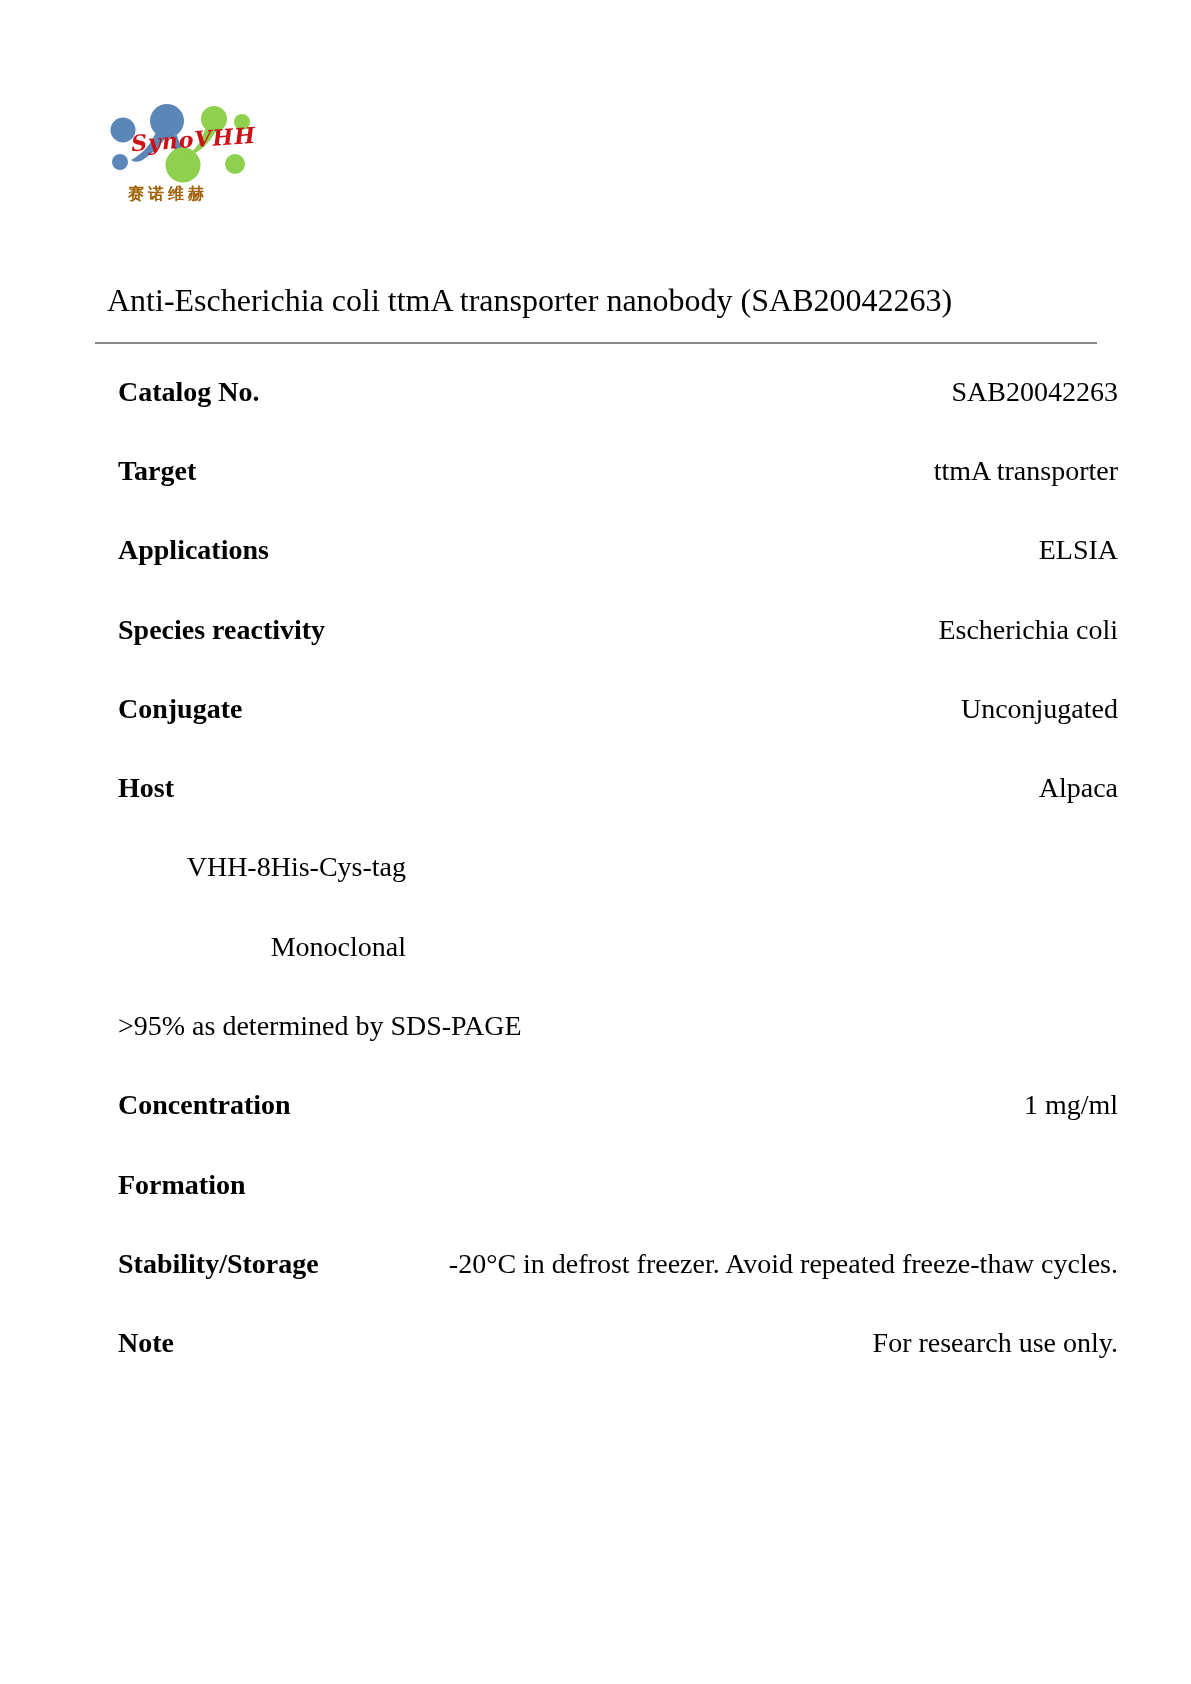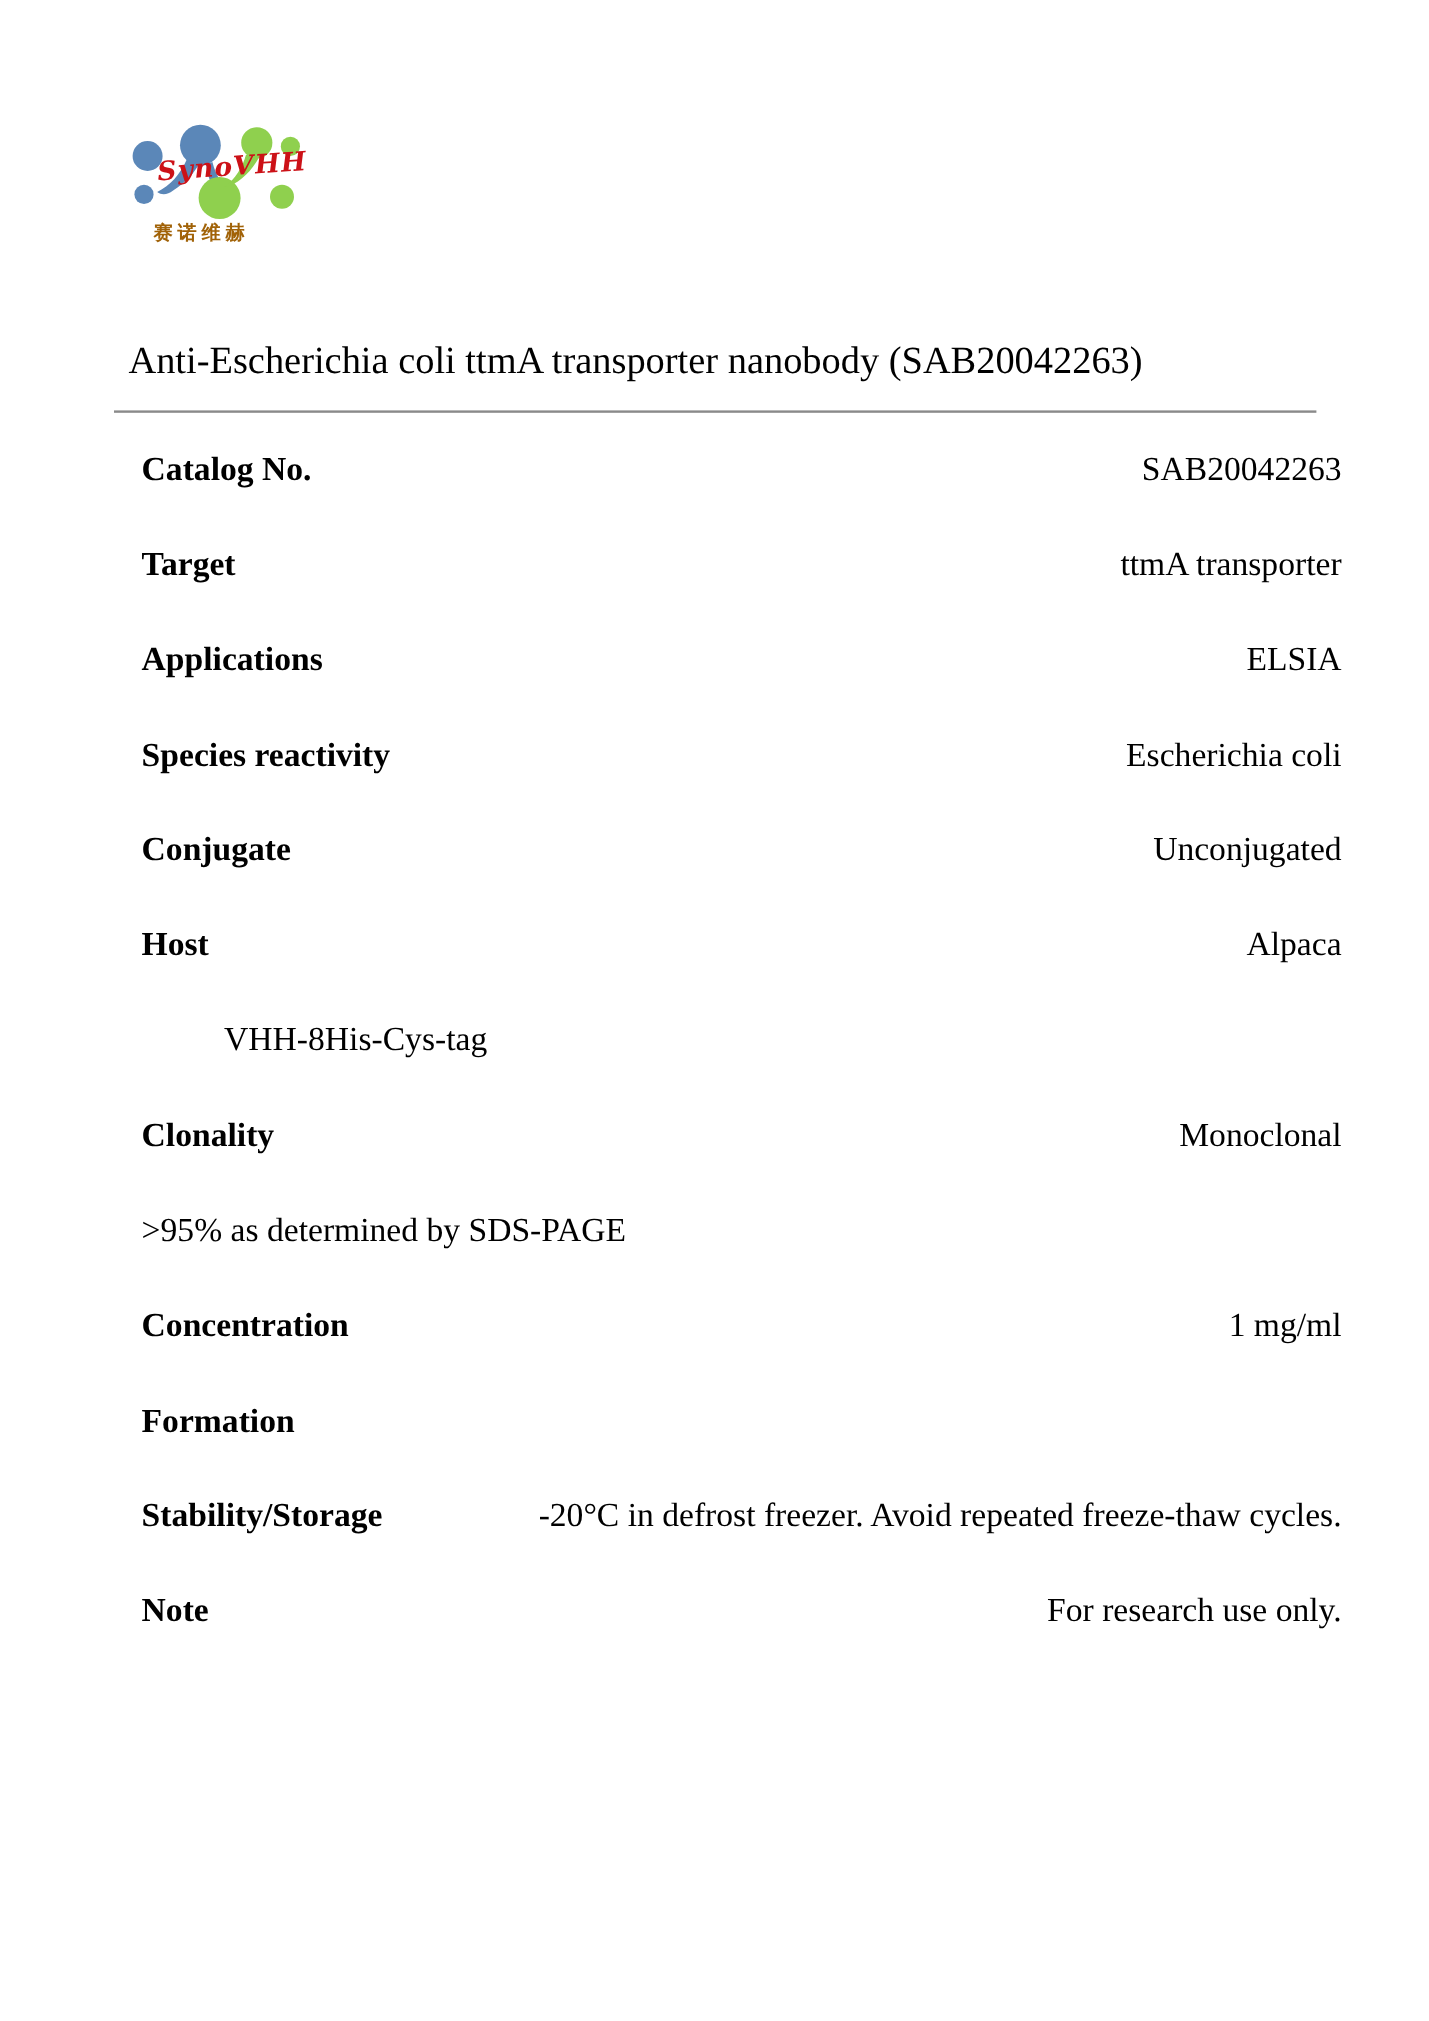--- a/index.html
+++ b/index.html
@@ -152,21 +152,20 @@
   <div class="spec-row">
     <div class="spec-label">Host</div>
     <div class="spec-value">Alpaca</div>
   </div>
 
   <div class="spec-row">
     <div class="spec-value">VHH-8His-Cys-tag</div>
   </div>
 
   <div class="spec-row">
-    <div class="spec-label">Clonality</div>
     <div class="spec-value">Monoclonal</div>
   </div>
 
   <div class="spec-row">
     <div class="spec-value">&gt;95% as determined by SDS-PAGE</div>
   </div>
 
   <div class="spec-row">
     <div class="spec-label">Concentration</div>
     <div class="spec-value">1 mg/ml</div>

